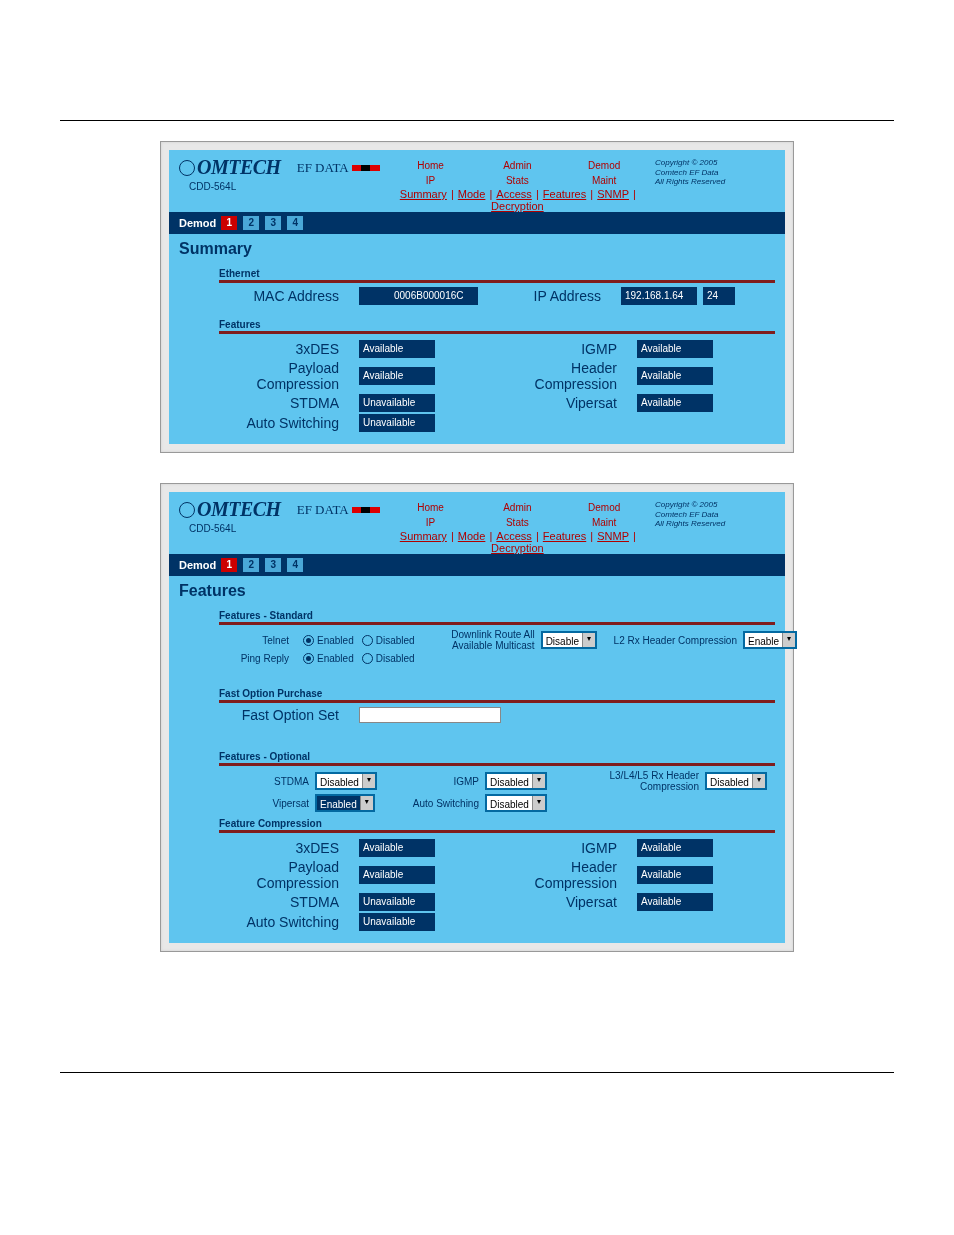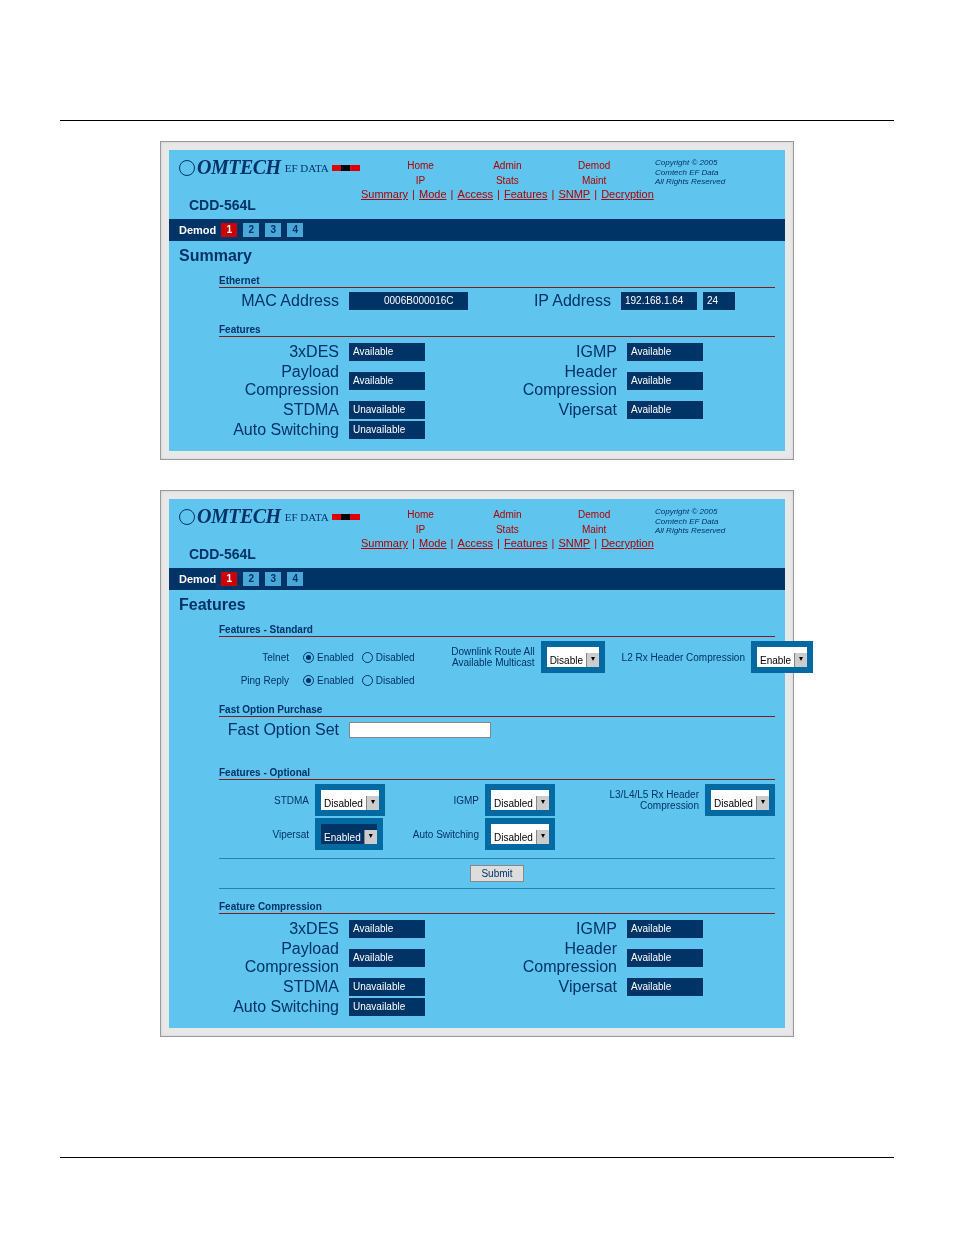--- a/index.html
+++ b/index.html
@@ -47,38 +47,38 @@
   }
   .logo .globe {
     width: 14px; height: 14px;
     border: 1.5px solid #003366;
     border-radius: 50%;
     margin-right: 2px;
     position: relative;
     display: inline-block;
   }
   .logo .sub {
-    font-size: 11px;
+    font-size: 13px;
     font-style: normal;
     font-weight: normal;
     letter-spacing: 0;
-    margin-left: 4px;
+    margin-left: 16px;
     color: #003366;
   }
   .stripe {
     display: inline-block;
     width: 28px; height: 6px;
     background: linear-gradient(90deg,#d00 33%, #000 33% 66%, #d00 66%);
     margin-left: 3px;
   }
   .model {
-    font-weight: bold;
-    font-size: 14px;
-    color: #003366;
-    margin: 18px 0 6px 10px;
+    font-weight: normal;
+    font-size: 10px;
+    color: #003366;
+    margin: 2px 0 6px 10px;
   }
   .navrow {
     flex: 1;
     text-align: center;
     padding-top: 2px;
   }
   .navtab {
     display: inline-block;
     min-width: 64px;
     padding: 2px 10px;
@@ -131,31 +131,31 @@
     font-size: 16px;
     font-weight: bold;
     color: #003366;
     padding: 6px 10px;
   }
   .content { padding: 0 10px 10px 50px; }
   .group-hdr {
     font-size: 10px;
     font-weight: bold;
     color: #003366;
-    border-bottom: 1px solid #7f1d1d;
+    border-bottom: 3px solid #7f1d1d;
     padding: 4px 0 1px 0;
     margin-bottom: 4px;
   }
   .row { display: flex; align-items: center; margin: 2px 0; }
   .lbl {
     width: 120px;
     text-align: right;
-    font-size: 16px;
-    color: #003366;
-    padding-right: 10px;
+    font-size: 14px;
+    color: #003366;
+    padding-right: 20px;
   }
   .valbox {
     background: #003366;
     color: #fff;
     font-size: 10px;
     padding: 2px 4px;
     min-width: 68px;
     height: 14px;
     line-height: 14px;
     box-sizing: content-box;
@@ -173,27 +173,27 @@
     position: relative;
     vertical-align: middle;
   }
   .radio.checked::after {
     content:""; position:absolute; left:2px; top:2px;
     width:5px; height:5px; background:#003366; border-radius:50%;
   }
   .rlabel { font-size:10px; color:#003366; vertical-align:middle; }
   .select {
     display: inline-flex;
-    align-items: center;
+    align-items: flex-end;
     background: #fff;
-    border: 6px solid #0369a1;
+    border: 2px solid #0369a1;
     font-size: 10px;
     color: #000;
     height: 14px;
-    padding: 6px 0 0 3px;
+    padding: 0 0 0 3px;
   }
   .select.dark { background:#003366; color:#fff; }
   .select .arrow {
     background:#ccc;
     color:#000;
     width:12px; height:14px;
     text-align:center;
     line-height:12px;
     font-size:8px;
     margin-left:3px;
@@ -393,21 +393,21 @@
         <div class="threecol">
           <div class="cell" style="width:200px">
             <span class="clbl" style="width:70px">Ping Reply</span>
             <span class="radio checked"></span>
               <span class="rlabel">Enabled</span>
             <span class="radio"></span>
               <span class="rlabel">Disabled</span>
           </div>
         </div>
 
-        <div class="group-hdr" style="margin-top:14px">Fast Option Purchase</div>
+        <div class="group-hdr" style="margin-top:20px">Fast Option Purchase</div>
         <div class="row">
           <span class="lbl">Fast Option Set</span>
           <span class="textbox"></span>
         </div>
 
         <div class="group-hdr" style="margin-top:24px">Features - Optional</div>
         <div class="threecol">
           <div class="cell" style="width:180px">
             <span class="clbl" style="width:90px">STDMA</span>
             <span class="select">
@@ -440,23 +440,20 @@
           </div>
           <div class="cell" style="width:180px">
             <span class="clbl" style="width:80px">Auto Switching</span>
             <span class="select">
                 <span>Disabled</span>
                 <span class="arrow">▾</span>
               </span>
           </div>
         </div>
 
-        <div class="submitbar">
-          <span class="submitbtn">Submit</span>
-        </div>
 
         <div class="group-hdr">Feature Compression</div>
         <div class="col2">
           <div>
             <div class="row">
                 <span class="lbl">3xDES</span>
                 <span class="valbox">Available</span>
               </div>
             <div class="row">
                 <span class="lbl">Payload Compression</span>

